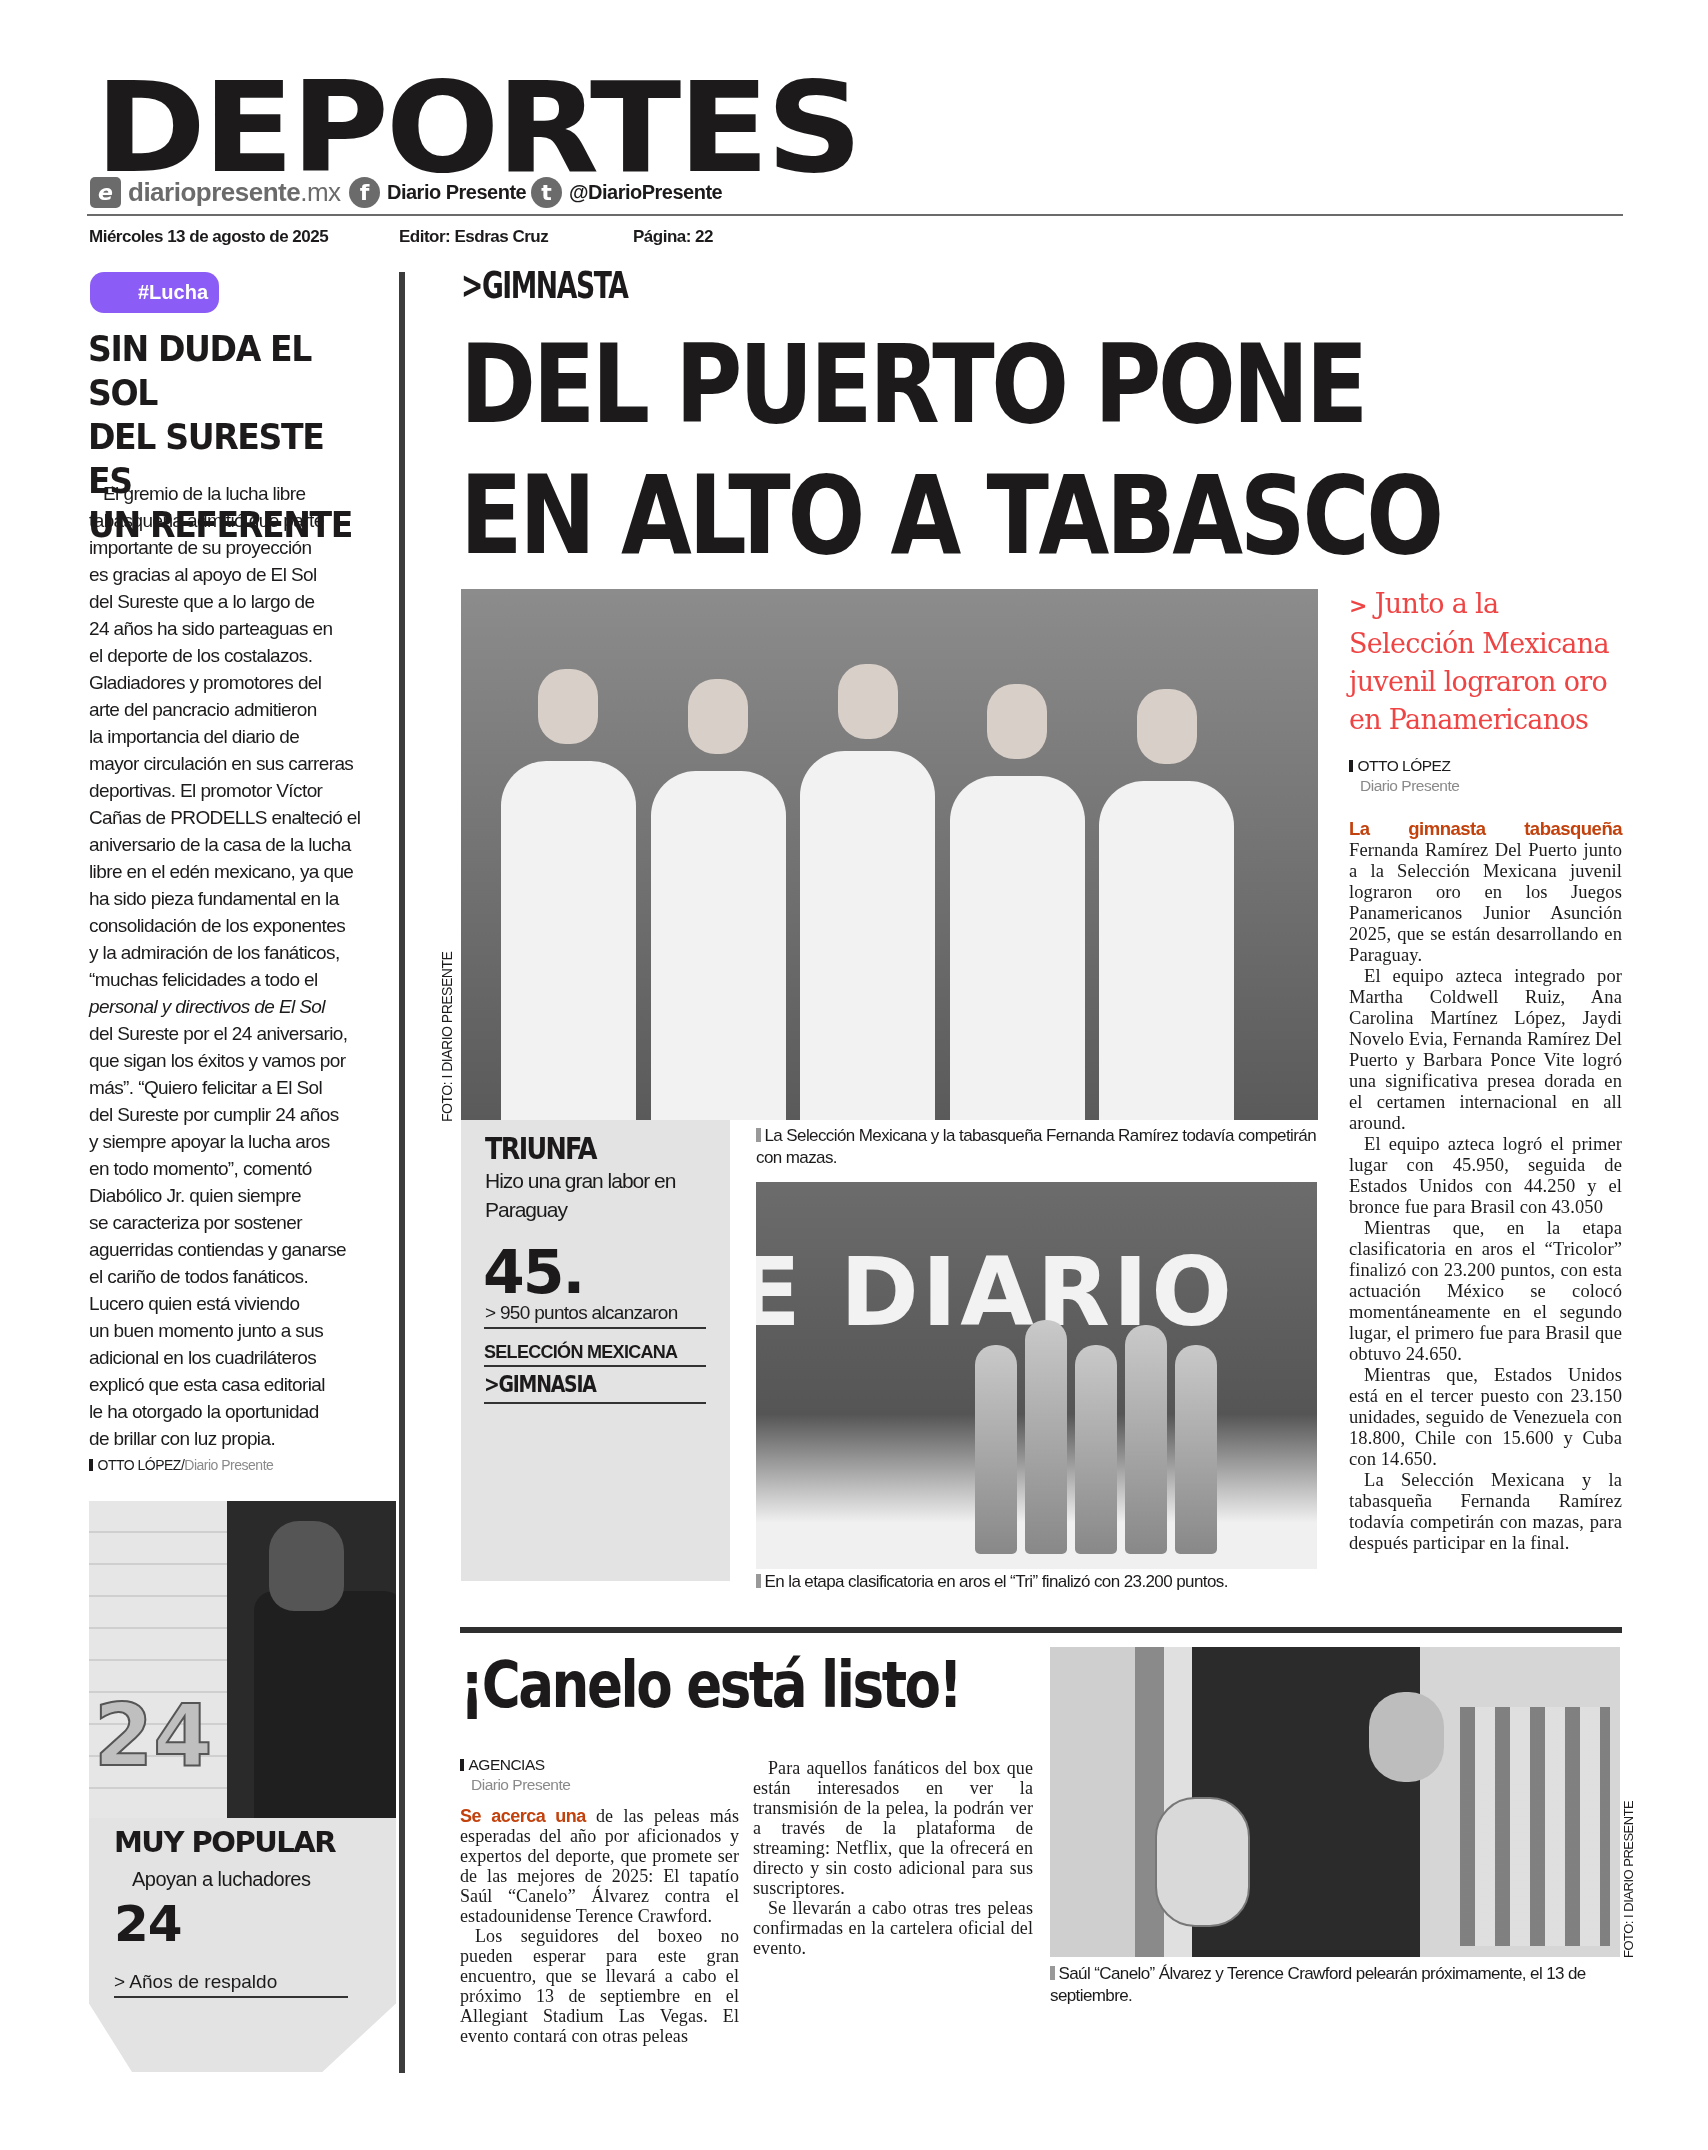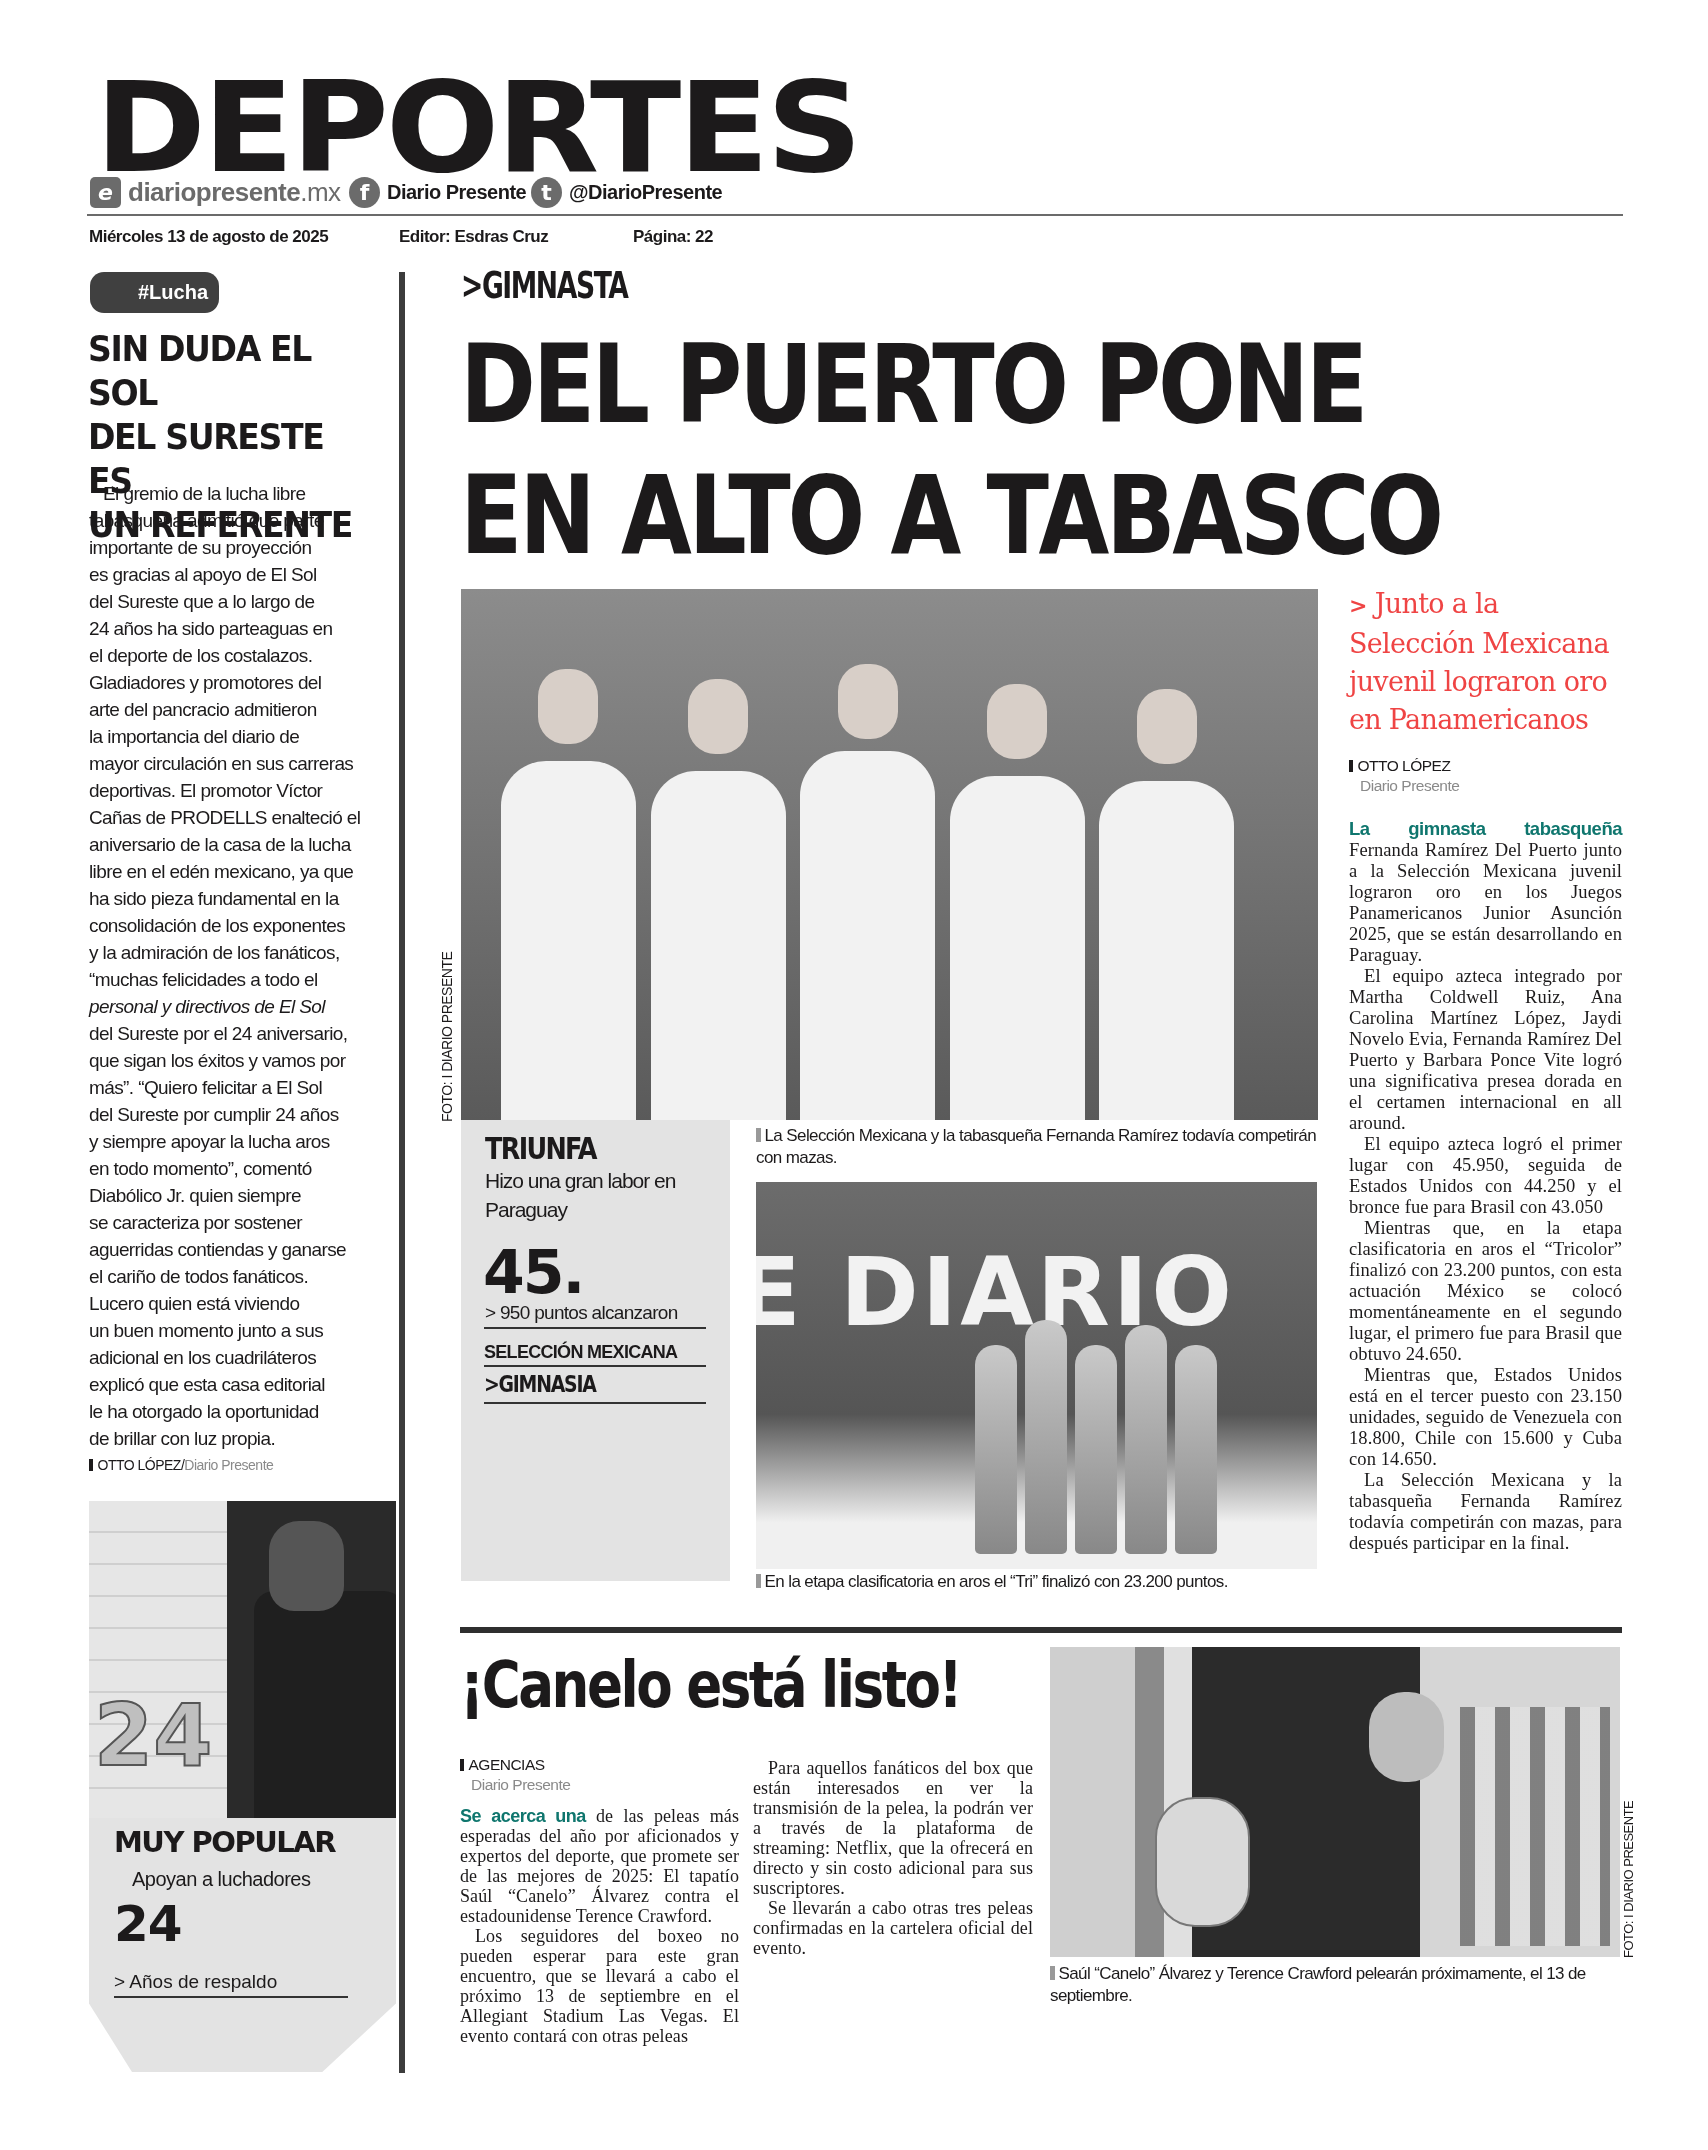--- a/index.html
+++ b/index.html
@@ -12,21 +12,21 @@
   .social { top: 172px; height: 40px; display: flex; align-items: center; gap: 7px; font-weight: 700; }
   .social .ico { width: 31px; height: 31px; border-radius: 50%; background: #6b6b6b; color: #fff; display: flex; align-items: center; justify-content: center; font-weight: 900; font-size: 22px; font-family: "DejaVu Sans", sans-serif; }
   .social .ico.sq { border-radius: 5px; font-style: italic; }
   .site-url { font-size: 26px; color: #6b6b6b; letter-spacing: -0.5px; }
   .site-url .tld { font-weight: 400; }
   .social-text { font-size: 20px; color: #1c1a1b; letter-spacing: -0.5px; }
   .rule { background: #6b6b6b; }
   .meta { top: 227px; font-size: 17px; font-weight: 700; letter-spacing: -0.5px; }
 
   
-  .tag-pill { left: 90px; top: 272px; width: 129px; height: 41px; border-radius: 14px; background: #404040; color: #fff; font-weight: 700; font-size: 20px; display: flex; align-items: center; justify-content: center; padding-left: 37px; }
+  .tag-pill { left: 90px; top: 272px; width: 129px; height: 41px; border-radius: 14px; background: #8b5cf6; color: #fff; font-weight: 700; font-size: 20px; display: flex; align-items: center; justify-content: center; padding-left: 37px; }
   .left-head { left: 88px; top: 327px; width: 299px; font-family: "DejaVu Sans", sans-serif; font-weight: 900; font-size: 36px; line-height: 44px; letter-spacing: -1.5px; transform: scaleX(0.92); transform-origin: left top; }
   .left-body { left: 89px; top: 480px; width: 299px; font-family: "Liberation Sans", sans-serif; font-size: 19px; line-height: 27px; letter-spacing: -0.6px; color: #1c1a1b; }
   .left-body .line { display: block; white-space: nowrap; }
   .byline-left { left: 89px; top: 1457px; font-size: 14px; letter-spacing: -0.5px; }
   .byline-left .mark, .byline .mark { display: inline-block; width: 3.5px; height: 12px; background: #1c1a1b; margin-right: 5px; vertical-align: -1px; }
   .gray { color: #8a8a8a; }
   .vline { left: 399px; top: 272px; width: 6px; height: 1801px; background: #3c3c3c; }
 
   .wrestler-photo { left: 89px; top: 1501px; width: 307px; height: 319px; background: linear-gradient(90deg, #d9d9d9 0 45%, #2a2a2a 45% 100%); overflow: hidden; }
   .wrestler-photo .banner { position: absolute; left: 0; top: 0; width: 45%; height: 100%; background: repeating-linear-gradient(180deg, #e6e6e6 0 30px, #cfcfcf 30px 32px); }
@@ -65,21 +65,21 @@
   .photo-rg .games { position: absolute; left: -20px; top: 55px; font-family: "DejaVu Sans", sans-serif; font-weight: 900; font-size: 95px; color: #f2f2f2; letter-spacing: 3px; }
   .photo-rg .gym { position: absolute; bottom: 15px; width: 42px; height: 209px; background: linear-gradient(180deg, #c9c9c9, #888); border-radius: 20px 20px 5px 5px; }
 
   
   .deck { left: 1349px; top: 585px; width: 279px; font-family: "DejaVu Serif", serif; font-size: 27px; line-height: 38px; letter-spacing: -0.7px; color: #ef4444; }
   .deck .arrow { font-family: "DejaVu Sans", sans-serif; font-weight: 900; font-size: 22px; }
   .byline { font-size: 15.5px; letter-spacing: -0.5px; line-height: 20px; }
   .serif-col { font-family: "Liberation Serif", serif; font-size: 18.5px; line-height: 21px; letter-spacing: 0.1px; color: #1c1a1b; text-align: justify; }
   .serif-col p { text-indent: 15px; }
   .serif-col p.first { text-indent: 0; }
-  .lead { font-family: "Liberation Sans", sans-serif; font-weight: 700; color: #0f766e; letter-spacing: -0.5px; }
+  .lead { font-family: "Liberation Sans", sans-serif; font-weight: 700; color: #c2410c; letter-spacing: -0.5px; }
   .right-body { left: 1349px; top: 818px; width: 273px; }
 
   
   .hrule { left: 460px; top: 1627px; width: 1162px; height: 6px; background: #2e2e2e; }
   .canelo-head { left: 460px; top: 1648px; font-family: "DejaVu Sans", sans-serif; font-weight: 900; font-size: 64px; letter-spacing: -3px; transform: scaleX(0.83); transform-origin: left top; white-space: nowrap; }
   .canelo-col1 { left: 460px; top: 1806px; width: 279px; font-size: 18px; line-height: 20px; }
   .canelo-col2 { left: 753px; top: 1758px; width: 280px; font-size: 18px; line-height: 20px; }
   .photo-canelo { left: 1050px; top: 1647px; width: 570px; height: 310px; background: linear-gradient(90deg, #cfcfcf 0 15%, #8a8a8a 15% 20%, #e0e0e0 20% 25%, #2b2b2b 25% 65%, #d6d6d6 65% 100%); overflow: hidden; }
   .photo-canelo .win { position: absolute; right: 10px; top: 60px; width: 150px; height: 239px; background: repeating-linear-gradient(90deg, #3a3a3a 0 15px, #e6e6e6 15px 35px); opacity: 0.55; }
   .photo-canelo .face { position: absolute; left: 319px; top: 45px; width: 75px; height: 90px; border-radius: 35px; background: #bdbdbd; }

